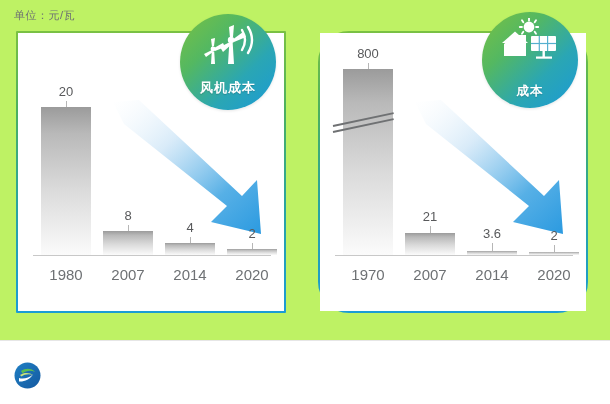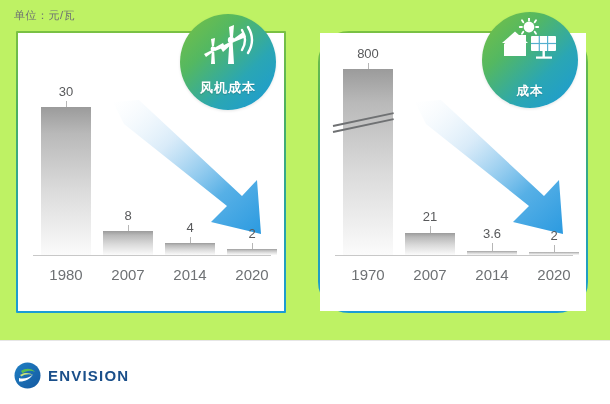--- a/index.html
+++ b/index.html
@@ -161,21 +161,21 @@
                 </linearGradient>
               </defs>
               <path d="M2,2 L28,0 L131,96 L146,80 L150,134 L100,122 L116,106 L13,24 Z" fill="url(#agw)"></path>
             </svg>
           </div>
 
           <div class="bars">
             <div class="bar-slot" style="left:6px;">
               <div class="bar" style="height:148px;"></div>
               <div class="bar-tick" style="bottom:148px;height:6px;"></div>
-              <div class="bar-value" style="bottom:156px;">30</div>
+              <div class="bar-value" style="bottom:156px;">20</div>
             </div>
             <div class="bar-slot" style="left:68px;">
               <div class="bar" style="height:24px;"></div>
               <div class="bar-tick" style="bottom:24px;height:6px;"></div>
               <div class="bar-value" style="bottom:32px;">8</div>
             </div>
             <div class="bar-slot" style="left:130px;">
               <div class="bar" style="height:12px;"></div>
               <div class="bar-tick" style="bottom:12px;height:6px;"></div>
               <div class="bar-value" style="bottom:20px;">4</div>
@@ -334,18 +334,17 @@
               <stop offset="0%" stop-color="#1f7fc4"></stop>
               <stop offset="100%" stop-color="#1459a0"></stop>
             </linearGradient>
           </defs>
           <circle cx="13.5" cy="13.5" r="13" fill="url(#envg)"></circle>
           <path d="M5,16 C9,17.5 15,16 19,12.5 C16,17.5 10,20 5,19.5 Z" fill="#ffffff"></path>
           <path d="M7,9 C12,5.5 18,6.5 21,10 C17,8 12,8.5 8.5,11.5 Z" fill="#5bbd52"></path>
           <path d="M6,13 C10,10 16,10.5 19,13 C15,11.8 10.5,12.2 7.5,14.5 Z" fill="#c9e07a"></path>
         </svg>
       </div>
-      <div class="envision-text">ENVISION</div>
     </div>
 
   </div>
 
 </div>
 
 </body></html>

